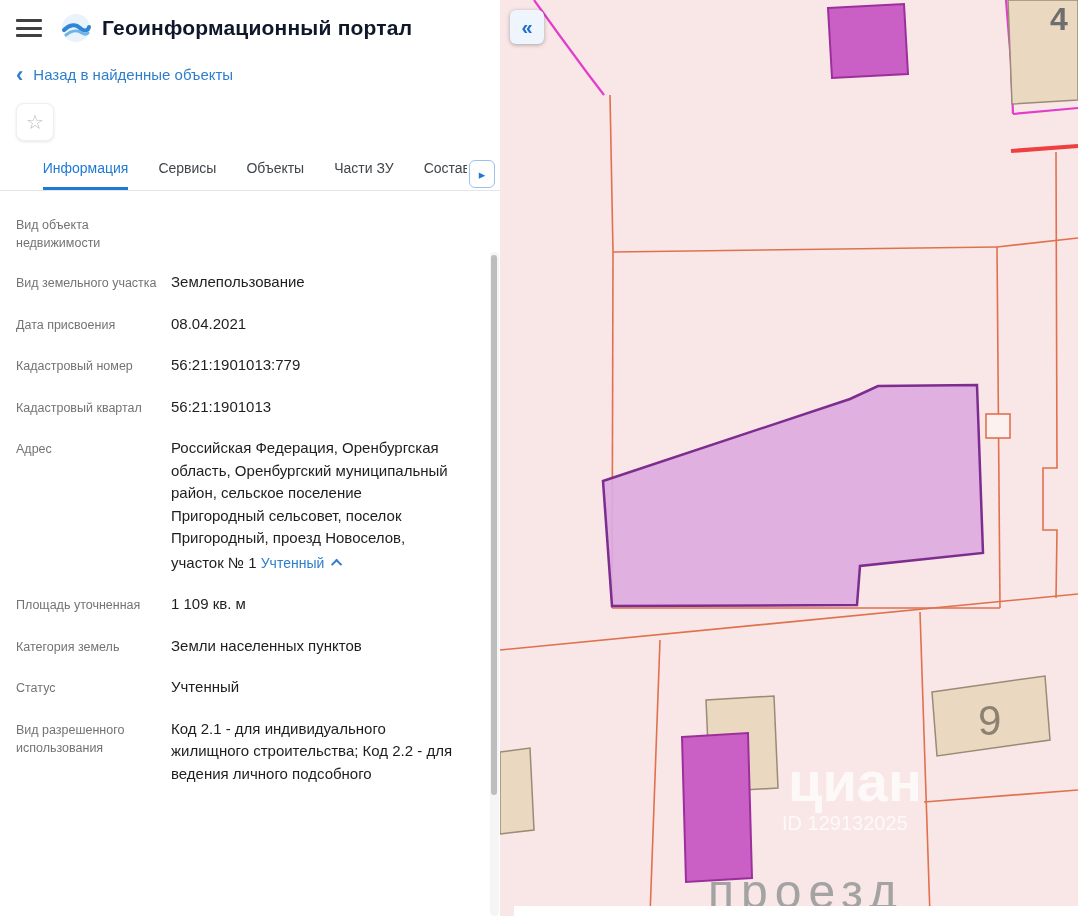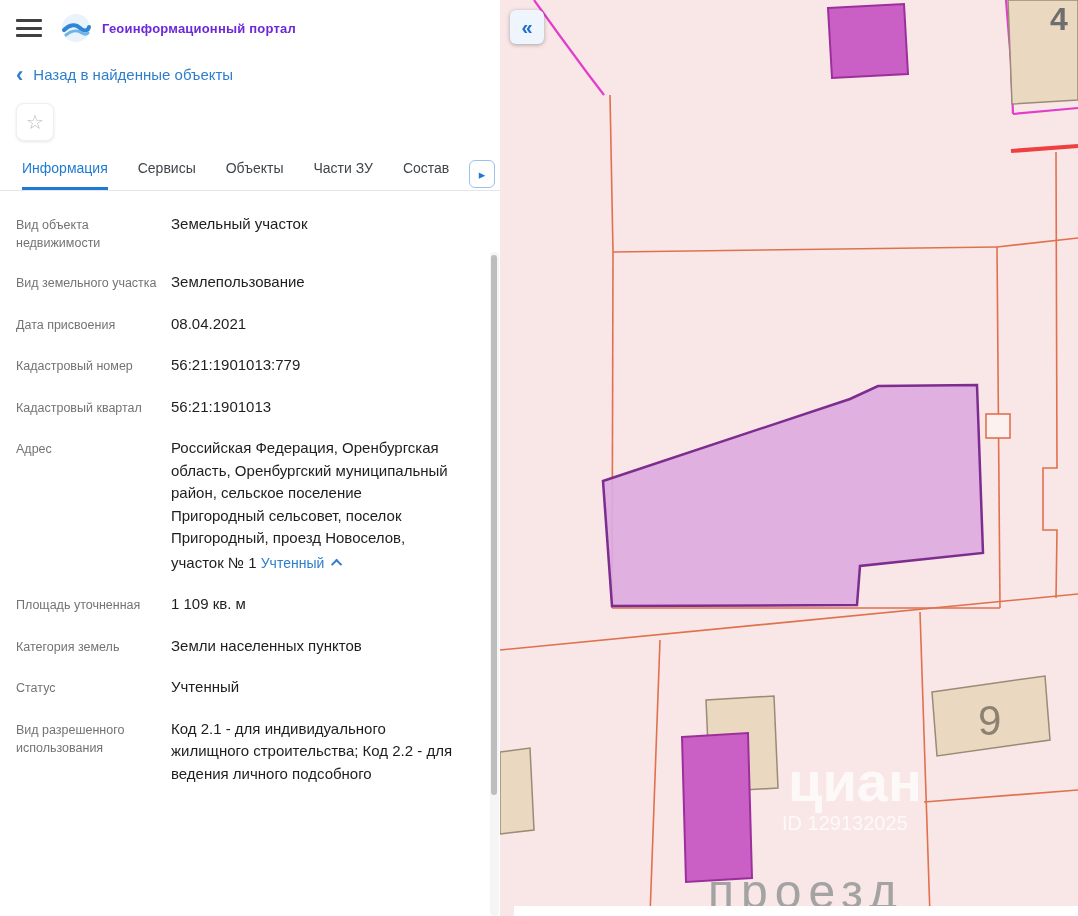--- a/index.html
+++ b/index.html
@@ -6,31 +6,31 @@
   html,body { width:1078px; height:916px; overflow:hidden; }
   body { font-family:"Liberation Sans","DejaVu Sans",sans-serif; background:#fff; }
   .app { position:relative; width:1078px; height:916px; overflow:hidden; }
 
   
   .left-panel { position:absolute; left:0; top:0; width:500px; height:916px; background:#fff; z-index:2; }
   .panel-header { display:flex; align-items:center; height:56px; padding:0 16px; }
   .hamburger { width:26px; height:20px; display:flex; flex-direction:column; justify-content:space-between; background:none; border:none; cursor:pointer; padding:1px 0; }
   .hamburger span { display:block; height:3px; background:#404040; border-radius:1px; }
   .logo { margin-left:18px; width:32px; height:32px; flex:0 0 auto; }
-  .app-title { margin-left:10px; font-size:13px; font-weight:700; color:#6d28d9; letter-spacing:.2px;text-align:right; }
+  .app-title { margin-left:10px; font-size:21px; font-weight:700; color:#0f172a; letter-spacing:.2px;text-align:right; }
 
   .back-row { display:flex; align-items:center; padding:0 16px; margin-top:10px; color:#2e7ece; cursor:pointer; }
   .back-chevron { font-size:22px; line-height:16px; margin-right:10px; font-weight:700; }
   .back-label { font-size:15px; }
 
   .page-title { margin:16px 16px 0; font-size:20px; font-weight:500; color:#262626; }
 
   .star-btn { margin:20px 16px 0; width:38px; height:38px; background:#fff; border:1px solid #eef0f2; border-radius:8px; box-shadow:0 1px 3px rgba(0,0,0,.10); color:#b7bdc3; font-size:20px; line-height:36px; text-align:center; cursor:pointer; }
 
-  .tabs { position:relative; margin-top:16px; padding-left:22px; border-bottom:1px solid #e4e6e8; display:flex; align-items:flex-end; height:34px; }
+  .tabs { position:relative; margin-top:16px; padding-left:22px; border-bottom:1px solid #e4e6e8; display:flex; align-items:flex-end; height:34px;justify-content:flex-end; }
   .tab { font-size:14px; color:#3f454a; margin-right:30px; padding-bottom:11px; border-bottom:3px solid transparent; cursor:pointer; white-space:nowrap; }
   .tab.active { color:#1e7ad4; border-bottom-color:#1e7ad4; }
   .tab-next-btn { position:absolute; right:5px; top:3px; width:26px; height:28px; background:#fff; border:1px solid #9dc2ec; border-radius:6px; color:#1e7ad4; font-size:13px; cursor:pointer; box-shadow:0 0 0 2px #fff; }
 
   .info-scroll { position:relative; padding:22px 20px 0 16px; height:668px; overflow:hidden; }
   .info-row { display:flex; align-items:flex-start; margin-bottom:19px; }
   .info-label { flex:0 0 155px; font-size:12.5px; line-height:18px; color:#737373; padding-top:3px; padding-right:10px; }
   .info-value { flex:1; max-width:288px; font-size:15px; line-height:22.5px; color:#1e1e1e; }
   .collapse-link { display:inline-flex; align-items:center; margin-top:2px; color:#2e7ece; font-size:14px; cursor:pointer; }
   .chev-up { display:inline-block; width:8px; height:8px; border-left:2px solid #2e7ece; border-top:2px solid #2e7ece; transform:rotate(45deg) translateY(2px); margin-left:10px; }
@@ -84,21 +84,20 @@
       <div class="tab">Состав</div>
       <button class="tab-next-btn">
         <span>▸</span>
       </button>
     </div>
 
     <div class="info-scroll">
 
       <div class="info-row">
         <div class="info-label">Вид объекта недвижимости</div>
-        <div class="info-value">Земельный участок</div>
       </div>
 
       <div class="info-row">
         <div class="info-label">Вид земельного участка</div>
         <div class="info-value">Землепользование</div>
       </div>
 
       <div class="info-row">
         <div class="info-label">Дата присвоения</div>
         <div class="info-value">08.04.2021</div>

